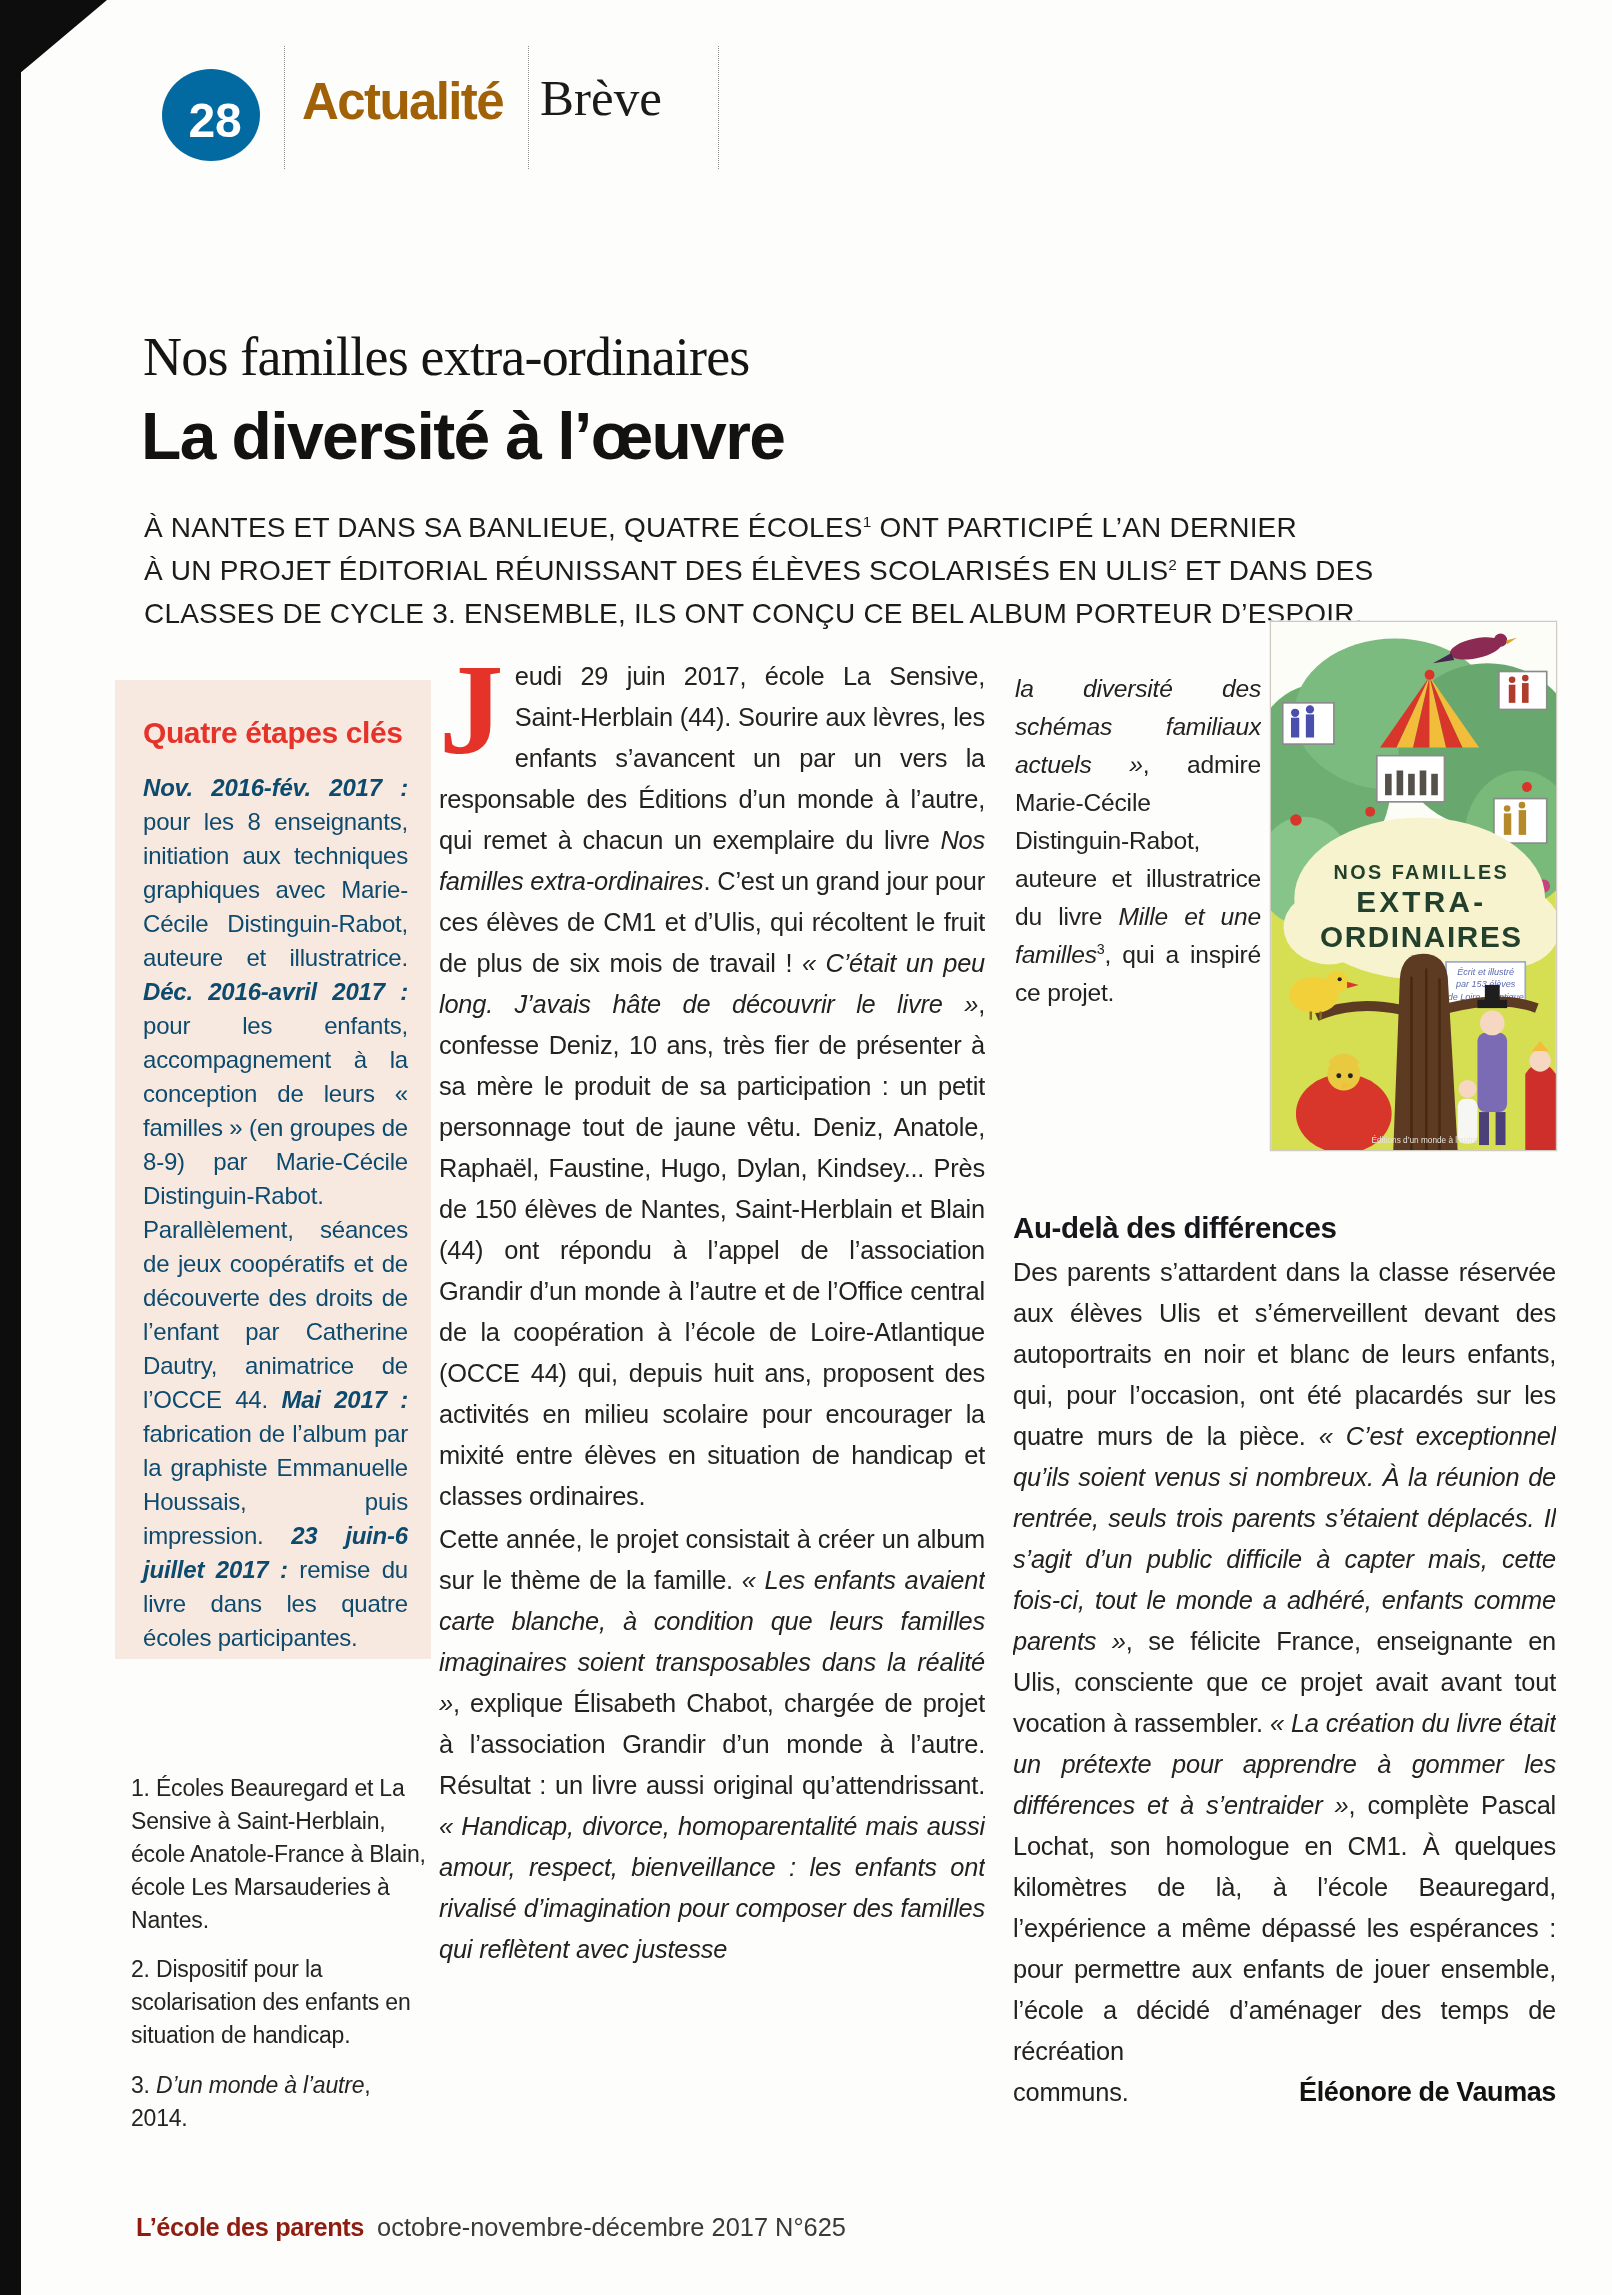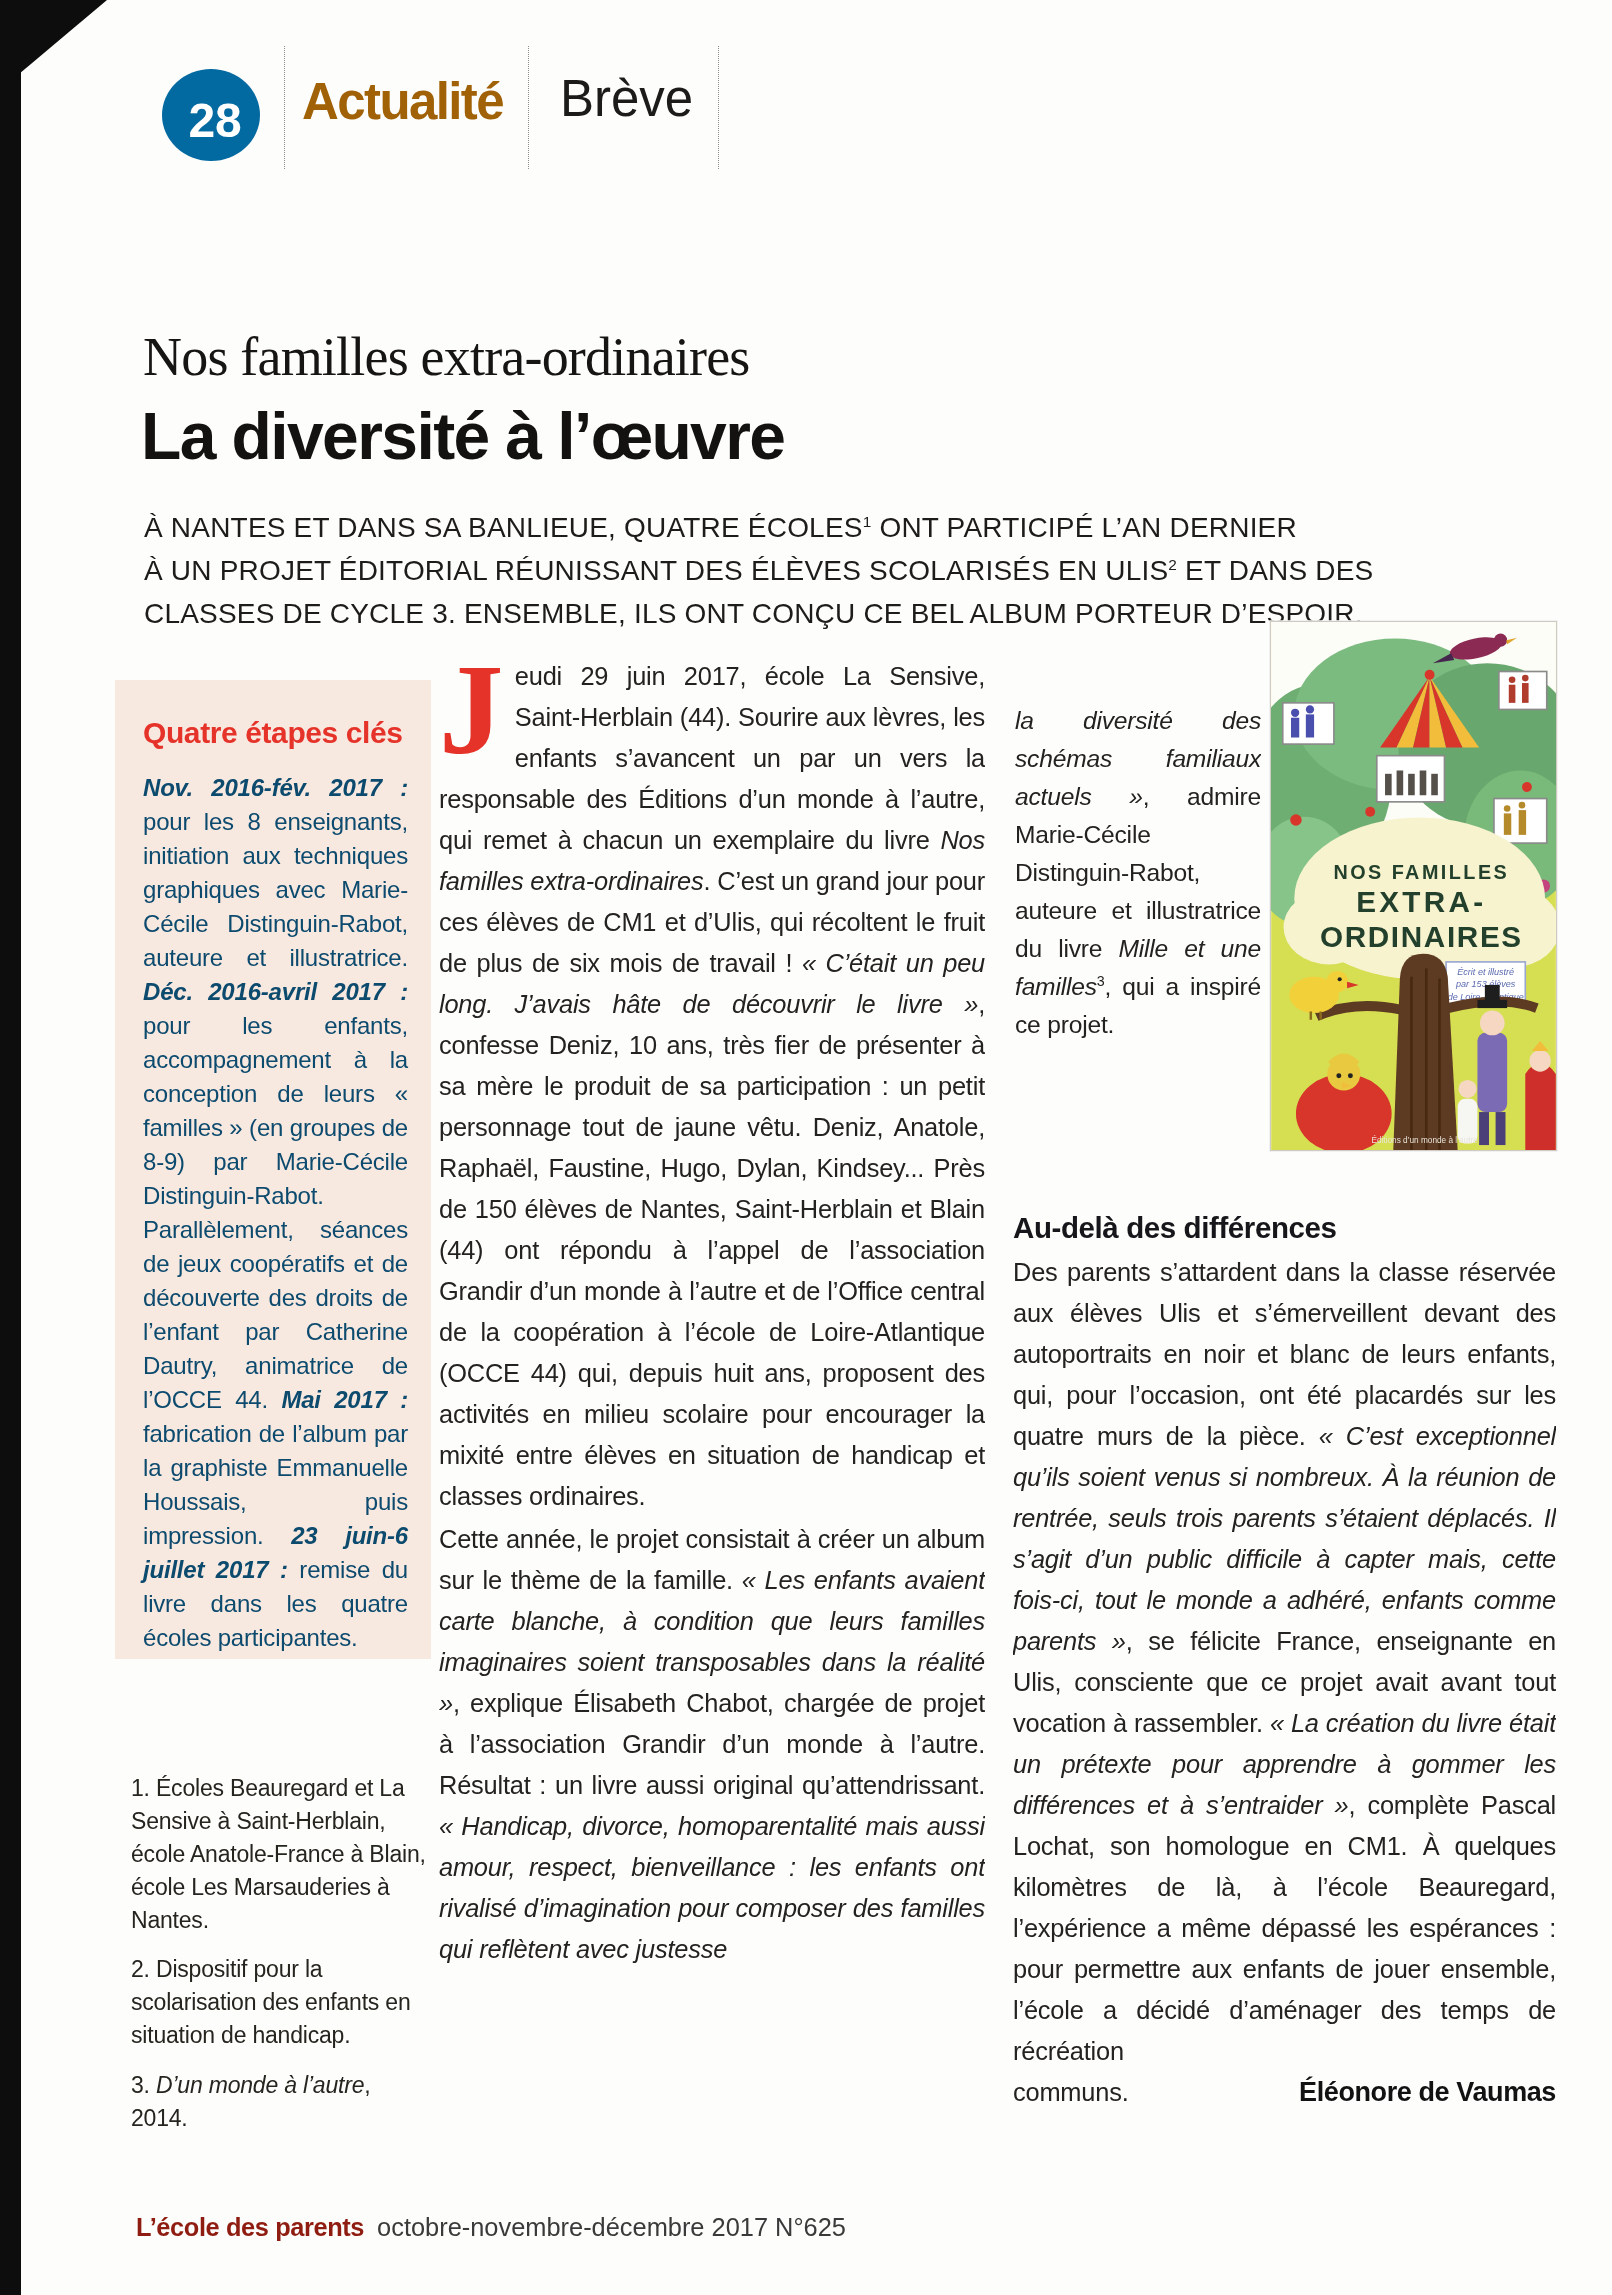--- a/index.html
+++ b/index.html
@@ -8,22 +8,22 @@
   .edge-strip{position:absolute;left:0;top:0;width:21px;height:2295px;background:#0d0d0d;}
   .corner-wedge{position:absolute;left:0;top:0;width:107px;height:90px;background:#0d0d0d;
         clip-path:polygon(0 0,100% 0,0 100%);}
   
   .pagenum-badge{position:absolute;left:162px;top:69px;width:98px;height:92px;border-radius:50%;
         background:#0369a1;color:#fff;display:flex;align-items:center;justify-content:center;
         font-size:48px;font-weight:bold;padding-left:8.2px;padding-top:11.5px;box-sizing:border-box;}
   .vrule{position:absolute;top:46px;height:123px;width:0;border-left:1.6px dotted #8d8d8d;}
   .section-label{position:absolute;left:302px;top:72px;font-size:51px;font-weight:800;
         color:#a16207;letter-spacing:-1.6px;}
-  .subsection-label{position:absolute;left:560px;top:69px;font-size:51px;
-        font-family:Liberation Sans, sans-serif;color:#1c1b19;}
+  .subsection-label{position:absolute;left:540px;top:69px;font-size:51px;
+        font-family:Liberation Serif, serif;color:#1c1b19;}
   
   .kicker{position:absolute;left:143px;top:326px;font-family:"Liberation Serif",serif;
         font-size:54px;letter-spacing:-0.8px;color:#161514;}
   .headline{position:absolute;left:141px;top:398px;font-size:66px;font-weight:800;
         letter-spacing:-1.6px;color:#131210;}
   
   .standfirst{position:absolute;left:144px;top:506px;font-size:28px;line-height:43px;
         color:#1d1c1a;letter-spacing:0.2px;white-space:nowrap;}
   .standfirst sup{font-size:55%;line-height:0;}
   
@@ -32,21 +32,21 @@
   .keysteps-title{color:#e5332a;font-size:30px;font-weight:bold;margin:0 0 21px 0;letter-spacing:-0.4px;}
   .keysteps-body{font-size:24px;line-height:34px;text-align:justify;color:#0c4a6e;letter-spacing:-0.2px;}
   
   .col1{position:absolute;left:439px;top:656px;width:546px;height:1567px;overflow:hidden;
         font-size:25.4px;line-height:41px;text-align:justify;letter-spacing:-0.2px;color:#242220;}
   .dropcap{float:left;font-family:"Liberation Serif",serif;font-weight:bold;color:#e5332a;
         font-size:129px;line-height:97px;margin:4.9px 11.5px 0 0;}
   .para{margin:0 0 0 0;}
   .para + .para{margin-top:1.6px;}
   .colnarrow{position:absolute;left:1015px;top:670px;width:246px;height:512px;overflow:hidden;
-        font-size:24.6px;line-height:38px;text-align:justify;letter-spacing:-0.2px;color:#242220;margin-top:32px;}
+        font-size:24.6px;line-height:38px;text-align:justify;letter-spacing:-0.2px;color:#242220;}
   .subhead{position:absolute;left:1013px;top:1211px;font-size:29.5px;font-weight:bold;color:#17161a;
         letter-spacing:-0.4px;}
   .col2{position:absolute;left:1013px;top:1252px;width:543px;height:918px;overflow:hidden;
         font-size:25.4px;line-height:41px;text-align:justify;letter-spacing:-0.2px;color:#242220;}
   .lastline{display:flex;justify-content:space-between;align-items:baseline;margin-top:0;}
   .byline{font-weight:bold;font-size:27px;color:#121212;letter-spacing:-0.4px;}
   .seg-i{font-style:italic;}
   .seg-b{font-weight:bold;}
   .col1 sup,.col2 sup,.colnarrow sup,.footnote sup{font-size:58%;line-height:0;}
   

